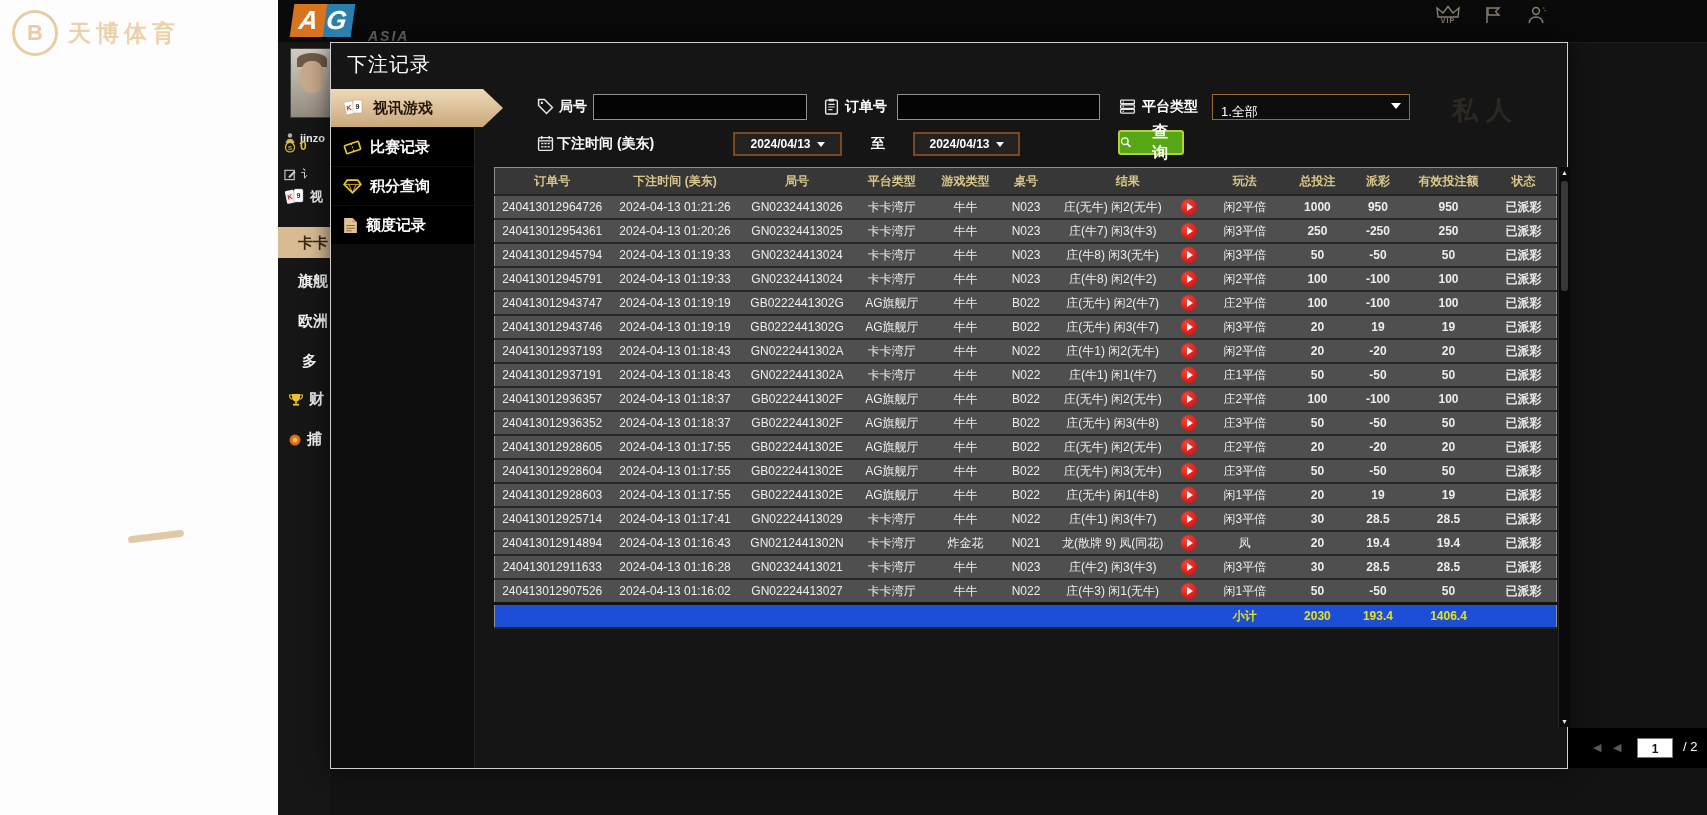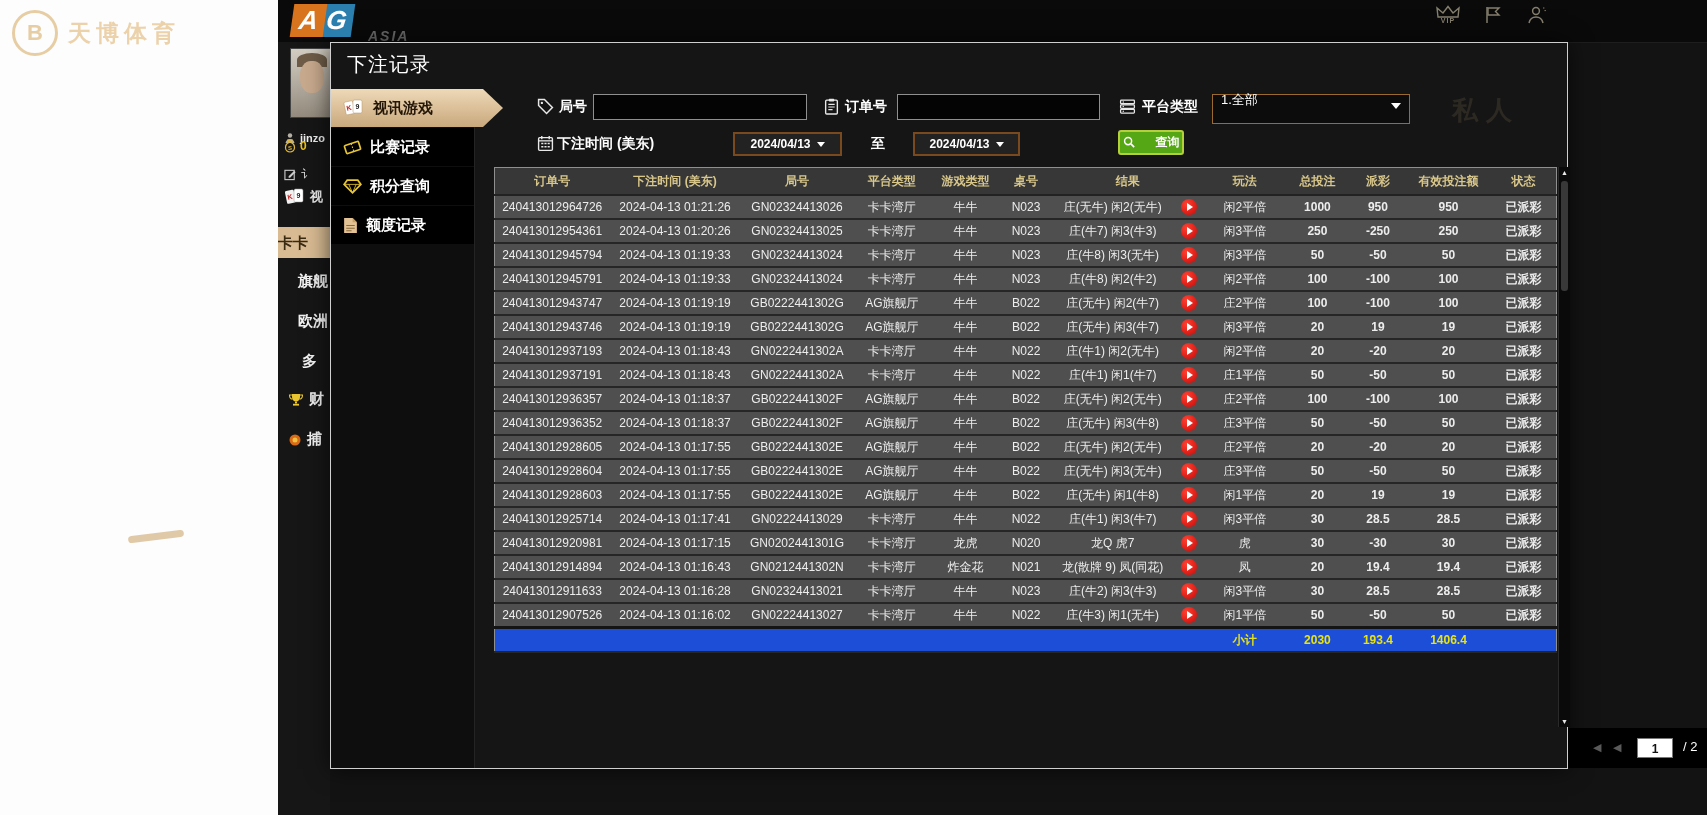--- a/index.html
+++ b/index.html
@@ -32,21 +32,21 @@
   .bg-strip{left:0;top:42px;width:52px;height:773px;background:#161616;overflow:hidden;}
   .bg-avatar{position:absolute;left:12px;top:6px;width:44px;height:68px;background:linear-gradient(#d2cdc3,#948b7e);border:1px solid #444;}
   .bg-avatar .face{position:absolute;left:9px;top:12px;width:24px;height:32px;background:#c7a98d;border-radius:45%;}
   .bg-avatar .hair{position:absolute;left:6px;top:4px;width:30px;height:14px;background:#6e5c48;border-radius:50% 50% 0 0;}
   .bg-row{position:absolute;left:6px;display:flex;align-items:center;gap:4px;white-space:nowrap;color:#eee;}
   .bg-user{top:78px;font-size:11px;font-weight:bold;margin-top:12px;}
   .bg-balance{top:97px;font-size:12px;font-weight:bold;color:#e8c020;}
   .bg-edit{top:124px;font-size:12px;color:#ddd;}
   .bg-video{top:146px;font-size:13px;font-weight:bold;}
   .bg-active-bar{position:absolute;left:0;top:185px;width:52px;height:31px;background:#d8bb93;color:#3a2a12;
-    font-weight:bold;font-size:15px;line-height:31px;box-sizing:border-box;white-space:nowrap;}
+    font-weight:bold;font-size:15px;line-height:31px;padding-left:20px;box-sizing:border-box;white-space:nowrap;}
   .bg-hall{position:absolute;left:20px;color:#f2f2f2;font-weight:bold;font-size:15px;white-space:nowrap;}
   .bg-hall-ic{position:absolute;left:10px;display:flex;align-items:center;gap:5px;color:#f2f2f2;font-weight:bold;font-size:15px;white-space:nowrap;}
 
   
   .modal{left:330px;top:42px;width:1238px;height:727px;background:#151515;border:1px solid #cfcfcf;
     box-sizing:border-box;box-shadow:0 0 22px rgba(0,0,0,.65);}
   .modal-title{left:16px;top:8px;font-size:20px;color:#fff;letter-spacing:1px;}
   .ghost{left:1121px;top:50px;font-size:26px;color:#6a5b44;opacity:.28;font-weight:bold;letter-spacing:8px;}
 
   .menu-col{left:0;top:46px;bottom:0;width:143px;background:#0e0e0e;border-right:1px solid #242424;}
@@ -56,25 +56,25 @@
   .menu-item.active{width:172px;background:linear-gradient(#eed9b8,#c9a87c);color:#241708;
     clip-path:polygon(0 0,calc(100% - 20px) 0,100% 50%,calc(100% - 20px) 100%,0 100%);}
 
   .flabel{position:absolute;color:#fff;font-weight:bold;font-size:14px;white-space:nowrap;}
   .ficon{position:absolute;width:17px;height:17px;}
   .finput{position:absolute;background:#040404;border:1px solid #8f8f8f;color:#eee;font-size:13px;
     padding:0 6px;box-sizing:border-box;height:26px;}
   .datebox{position:absolute;height:24px;background:#222;border:2px solid #7a4a1e;color:#fff;font-weight:bold;
     font-size:12px;display:flex;align-items:center;justify-content:center;gap:6px;box-sizing:border-box;cursor:pointer;}
   .selbox{position:absolute;height:26px;background:#0c0c0c;border:1px solid #9a6a30;color:#fff;
-    font-size:13px;display:flex;align-items:flex-end;box-sizing:border-box;padding:14px 8px;cursor:pointer;}
+    font-size:13px;display:flex;align-items:flex-start;box-sizing:border-box;padding:8px 8px;cursor:pointer;}
   .selbox .arr{margin-left:auto;}
   .tri-down{width:0;height:0;border-left:5px solid transparent;border-right:5px solid transparent;border-top:6px solid #fff;}
   .btn-search{position:absolute;left:787px;top:87px;width:66px;height:25px;background:#56a716;
-    border:2px solid #b4cf3a;border-radius:3px;color:#fff;font-weight:bold;font-size:12px;
+    border:2px solid #b4cf3a;border-radius:3px;color:#fff;font-weight:bold;font-size:16px;
     display:flex;align-items:center;justify-content:center;gap:20px;cursor:pointer;box-sizing:border-box;}
 
   
   .table-wrap{left:163px;top:124px;width:1063px;}
   table.bet{width:100%;border-collapse:collapse;table-layout:fixed;border:1px solid #8f8f8f;}
   table.bet th{background:#373737;color:#d9c78a;font-size:12px;font-weight:bold;height:26px;
     border-bottom:2px solid #222;padding:0;white-space:nowrap;overflow:hidden;}
   table.bet td{background:#4f4f4f;color:#ededed;font-size:12px;text-align:center;height:22px;
     border-bottom:2px solid #262626;padding:0 2px;white-space:nowrap;overflow:hidden;}
   td.pos{color:#c23b2b;font-weight:bold;}
@@ -575,37 +575,20 @@
               <td class="c-play"><span class="play-btn">
                   <span class="play-tri"></span>
                 </span></td>
               <td class="c-method">闲3平倍</td>
               <td class="c-bet">30</td>
               <td class="c-payout pos">28.5</td>
               <td class="c-valid">28.5</td>
               <td class="c-status">已派彩</td>
             </tr>
             <tr>
-              <td class="c-order">240413012920981</td>
-              <td class="c-time">2024-04-13 01:17:15</td>
-              <td class="c-round">GN0202441301G</td>
-              <td class="c-platform">卡卡湾厅</td>
-              <td class="c-game">龙虎</td>
-              <td class="c-table">N020</td>
-              <td class="c-result">龙Q 虎7</td>
-              <td class="c-play"><span class="play-btn">
-                  <span class="play-tri"></span>
-                </span></td>
-              <td class="c-method">虎</td>
-              <td class="c-bet">30</td>
-              <td class="c-payout neg">-30</td>
-              <td class="c-valid">30</td>
-              <td class="c-status">已派彩</td>
-            </tr>
-            <tr>
               <td class="c-order">240413012914894</td>
               <td class="c-time">2024-04-13 01:16:43</td>
               <td class="c-round">GN0212441302N</td>
               <td class="c-platform">卡卡湾厅</td>
               <td class="c-game">炸金花</td>
               <td class="c-table">N021</td>
               <td class="c-result">龙(散牌 9) 凤(同花)</td>
               <td class="c-play"><span class="play-btn">
                   <span class="play-tri"></span>
                 </span></td>

